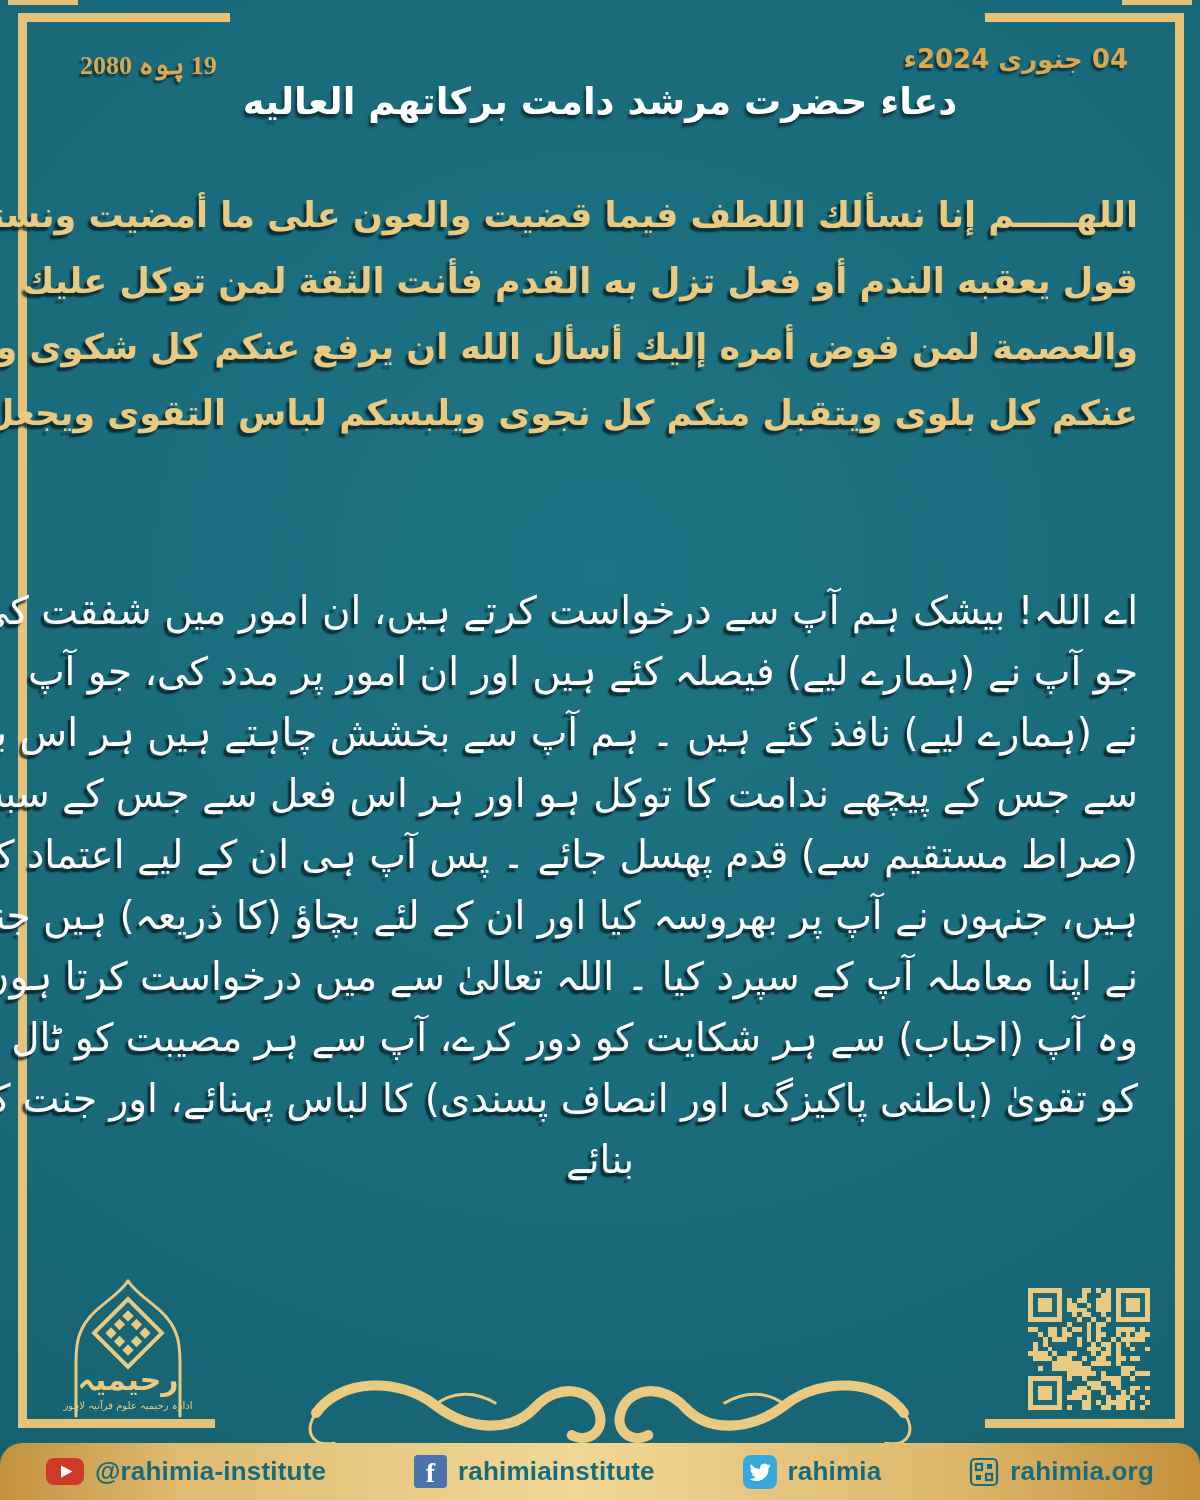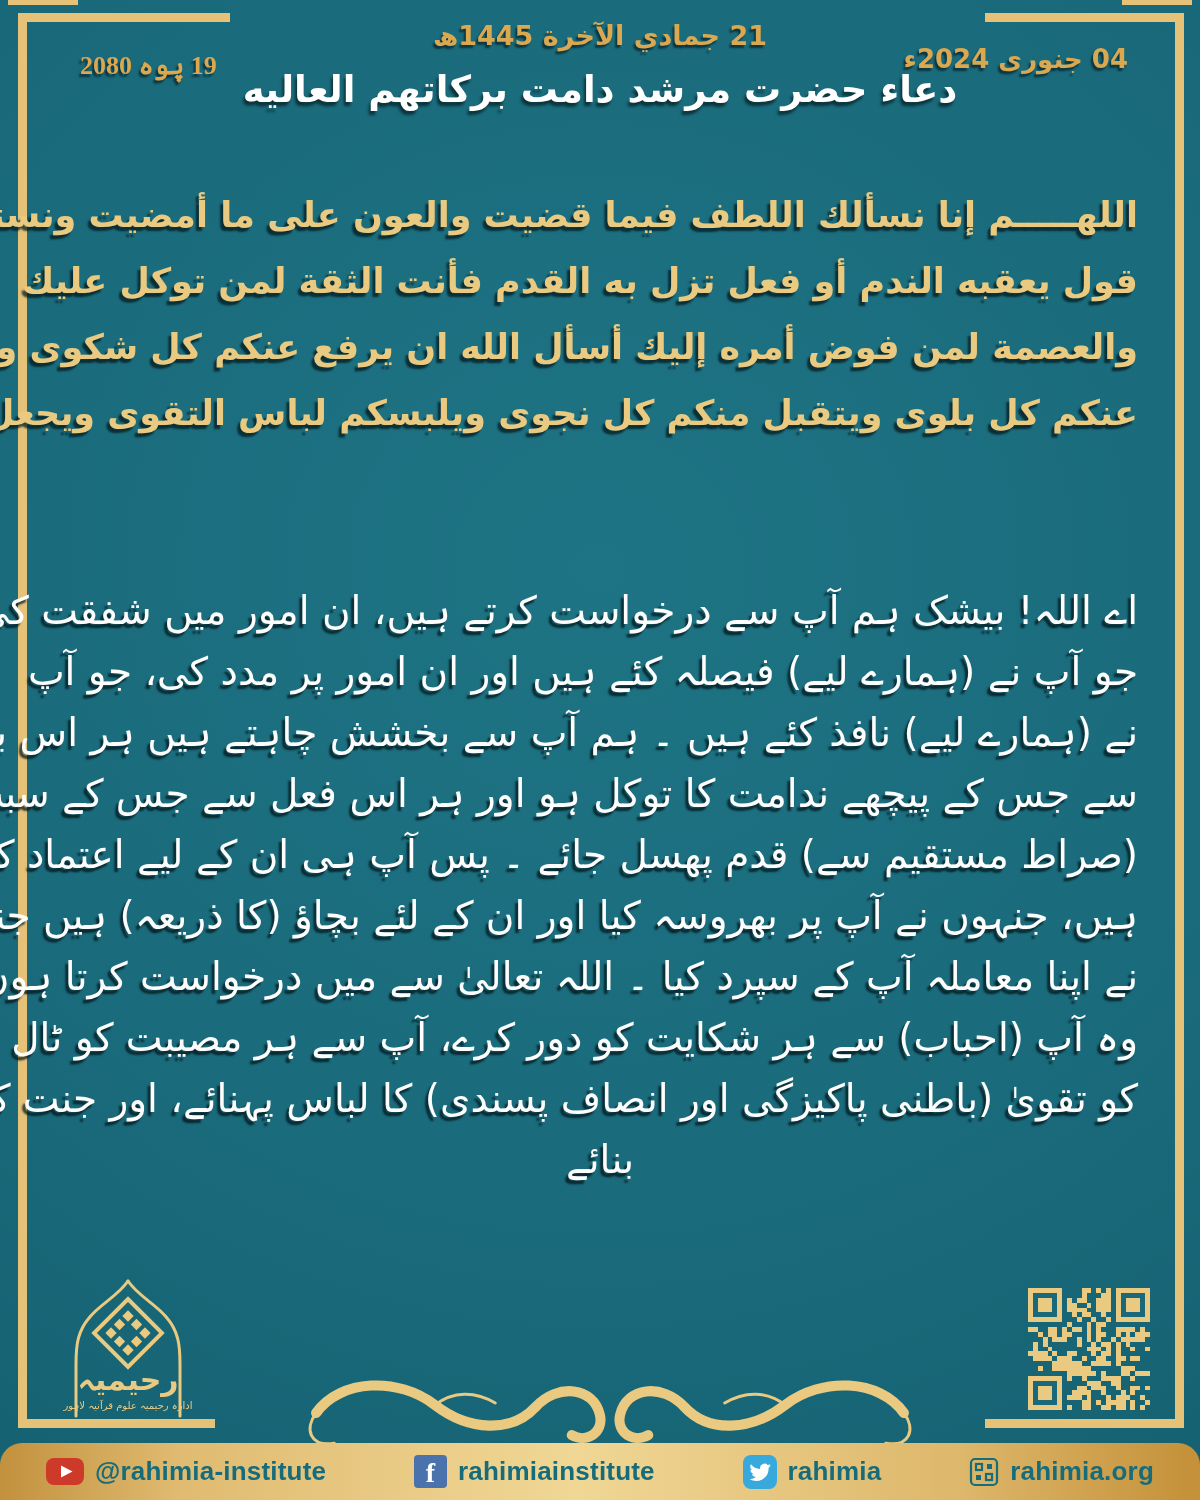--- a/index.html
+++ b/index.html
@@ -24,21 +24,21 @@
     color:#D9A850;font-size:26px;font-weight:bold;direction:rtl;
     text-shadow:-2px 3px 2px rgba(5,25,30,.65);
   }
   .bikrami-date{
     position:absolute;top:50px;left:80px;
     color:#D9A850;font-size:26px;font-weight:bold;direction:rtl;
     text-shadow:-2px 3px 2px rgba(5,25,30,.65);
     font-family:Liberation Serif, serif;
   }
   .page-title{
-    position:absolute;top:68px;left:0;right:0;text-align:center;
+    position:absolute;top:80px;left:0;right:0;text-align:center;
     color:#FFFFFF;font-size:37px;font-weight:bold;direction:rtl;
     text-shadow:-2px 4px 3px rgba(5,25,30,.7);
   }
   
   .arabic-block{
     position:absolute;top:182px;left:62px;right:62px;
     direction:rtl;text-align:center;
     color:#EACA80;font-size:35px;font-weight:bold;line-height:66px;
     text-shadow:-3px 4px 2px rgba(5,25,30,.75);
   }
@@ -83,21 +83,20 @@
 
   <div class="gold-bar" style="left:8px;top:0;width:70px;height:5px;"></div>
   <div class="gold-bar" style="left:1122px;top:0;width:70px;height:5px;"></div>
   <div class="gold-bar" style="left:18px;top:13px;width:212px;height:9px;"></div>
   <div class="gold-bar" style="left:985px;top:13px;width:199px;height:9px;"></div>
   <div class="gold-bar" style="left:18px;top:13px;width:9px;height:1415px;"></div>
   <div class="gold-bar" style="left:1175px;top:13px;width:9px;height:1415px;"></div>
   <div class="gold-bar" style="left:25px;top:1419px;width:190px;height:9px;"></div>
   <div class="gold-bar" style="left:985px;top:1419px;width:199px;height:9px;"></div>
 
-  <div class="hijri-date">21 جمادي الآخرة 1445ھ</div>
   <div class="greg-date">04 جنوری 2024ء</div>
   <div class="bikrami-date">19 پوہ 2080</div>
   <div class="page-title">دعاء حضرت مرشد دامت برکاتهم العالیه</div>
 
   <div class="arabic-block">
     <div class="line">اللهـــــم إنا نسألك اللطف فيما قضيت والعون على ما أمضيت ونستغفرك من كل</div>
     <div class="line">قول يعقبه الندم أو فعل تزل به القدم فأنت الثقة لمن توكل عليك</div>
     <div class="line">والعصمة لمن فوض أمره إليك أسأل الله ان يرفع عنكم كل شكوى ويكشف</div>
     <div class="line">عنكم كل بلوى ويتقبل منكم كل نجوى ويلبسكم لباس التقوى ويجعل الجنة لكم</div>
   </div>

